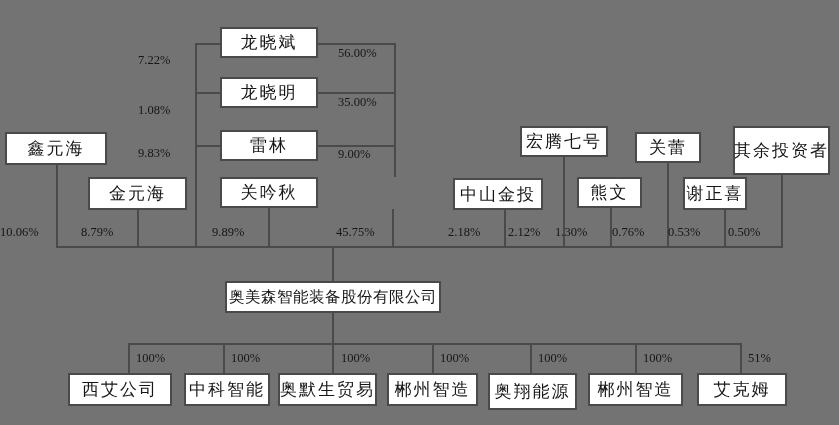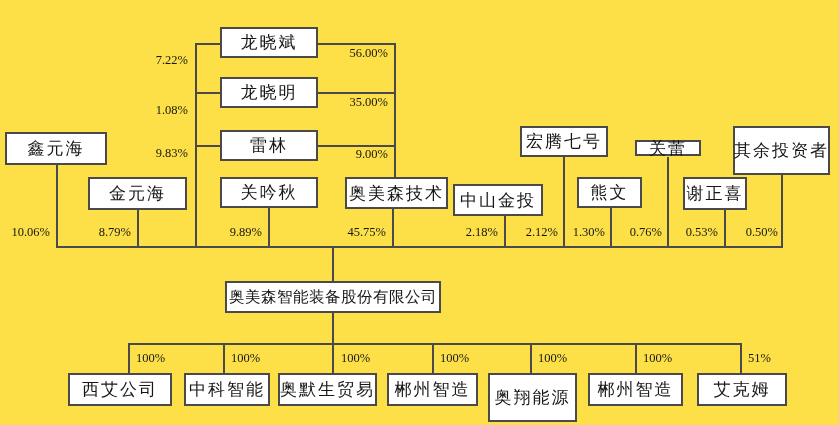--- a/index.html
+++ b/index.html
@@ -1,40 +1,40 @@
 <!DOCTYPE html>
 <html><head>
 <meta charset="utf-8">
 <style>
   html,body{margin:0;padding:0;background:#ffffff;}
   #stage{
     position:relative;
     width:839px;height:425px;
-    background:#fde047;
+    background:#737373;
     font-family:"Liberation Serif","DejaVu Serif",serif;
     overflow:hidden;
   }
   .box{
     position:absolute;
     border:2px solid #4a4a4a;
     background:#ffffff;
     display:flex;align-items:center;justify-content:center;
     font-size:17px;color:#161616;
     letter-spacing:2px;
     white-space:nowrap;
     box-sizing:border-box;
   }
   .box.company{font-size:15.5px;letter-spacing:0.5px;}
   .pct{
     position:absolute;
     font-size:12.5px;color:#161616;
     line-height:13px;
     white-space:nowrap;
   }
-  .pct.r{text-align:right;width:50px;}
+  .pct.r{text-align:left;width:50px;}
   .hl{position:absolute;height:1.6px;background:#4a4a4a;}
   .vl{position:absolute;width:1.6px;background:#4a4a4a;}
 </style>
 </head>
 <body>
 
 <div id="stage">
 
   <div class="vl" style="left:195px;top:43px;height:203px"></div>
 
@@ -81,46 +81,45 @@
   <div class="pct r" style="left:138px;top:104px">1.08%</div>
   <div class="pct r" style="left:138px;top:147px">9.83%</div>
 
   <div class="pct r" style="left:338px;top:47px">56.00%</div>
   <div class="pct r" style="left:338px;top:96px">35.00%</div>
   <div class="pct r" style="left:338px;top:148px">9.00%</div>
 
   <div class="box" style="left:5px;top:132px;width:102px;height:33px">鑫元海</div>
   <div class="box" style="left:88px;top:177px;width:99px;height:33px">金元海</div>
   <div class="box" style="left:220px;top:177px;width:98px;height:31px">关吟秋</div>
-  <div class="box" style="left:345px;top:177px;width:103px;height:32px">奥美森技术</div>
-  <div class="box" style="left:453px;top:184px;width:90px;height:32px">中山金投</div>
+  <div class="box" style="left:453px;top:178px;width:90px;height:32px">中山金投</div>
   <div class="box" style="left:520px;top:126px;width:88px;height:31px">宏腾七号</div>
   <div class="box" style="left:577px;top:177px;width:65px;height:31px">熊文</div>
-  <div class="box" style="left:635px;top:140px;width:66px;height:16px">关蕾</div>
+  <div class="box" style="left:635px;top:132px;width:66px;height:31px">关蕾</div>
   <div class="box" style="left:683px;top:177px;width:64px;height:33px">谢正喜</div>
   <div class="box" style="left:733px;top:126px;width:97px;height:49px">其余投资者</div>
 
   <div class="pct r" style="left:0px;top:226px">10.06%</div>
   <div class="pct r" style="left:81px;top:226px">8.79%</div>
   <div class="pct r" style="left:212px;top:226px">9.89%</div>
   <div class="pct r" style="left:336px;top:226px">45.75%</div>
   <div class="pct r" style="left:448px;top:226px">2.18%</div>
   <div class="pct r" style="left:508px;top:226px">2.12%</div>
   <div class="pct r" style="left:555px;top:226px">1.30%</div>
   <div class="pct r" style="left:612px;top:226px">0.76%</div>
   <div class="pct r" style="left:668px;top:226px">0.53%</div>
   <div class="pct r" style="left:728px;top:226px">0.50%</div>
 
   <div class="box company" style="left:225px;top:281px;width:216px;height:32px">奥美森智能装备股份有限公司</div>
 
   <div class="box" style="left:68px;top:373px;width:104px;height:33px">西艾公司</div>
   <div class="box" style="left:184px;top:373px;width:86px;height:33px">中科智能</div>
   <div class="box" style="left:278px;top:373px;width:99px;height:33px">奥默生贸易</div>
   <div class="box" style="left:387px;top:373px;width:91px;height:33px">郴州智造</div>
-  <div class="box" style="left:488px;top:373px;width:89px;height:49px">奥翔能源</div>
+  <div class="box" style="left:488px;top:373px;width:89px;height:37px">奥翔能源</div>
   <div class="box" style="left:697px;top:373px;width:90px;height:33px">艾克姆</div>
   <div class="box" style="left:588px;top:373px;width:95px;height:33px">郴州智造</div>
 
   <div class="pct" style="left:136px;top:352px">100%</div>
   <div class="pct" style="left:231px;top:352px">100%</div>
   <div class="pct" style="left:341px;top:352px">100%</div>
   <div class="pct" style="left:440px;top:352px">100%</div>
   <div class="pct" style="left:538px;top:352px">100%</div>
   <div class="pct" style="left:643px;top:352px">100%</div>
   <div class="pct" style="left:748px;top:352px">51%</div>

